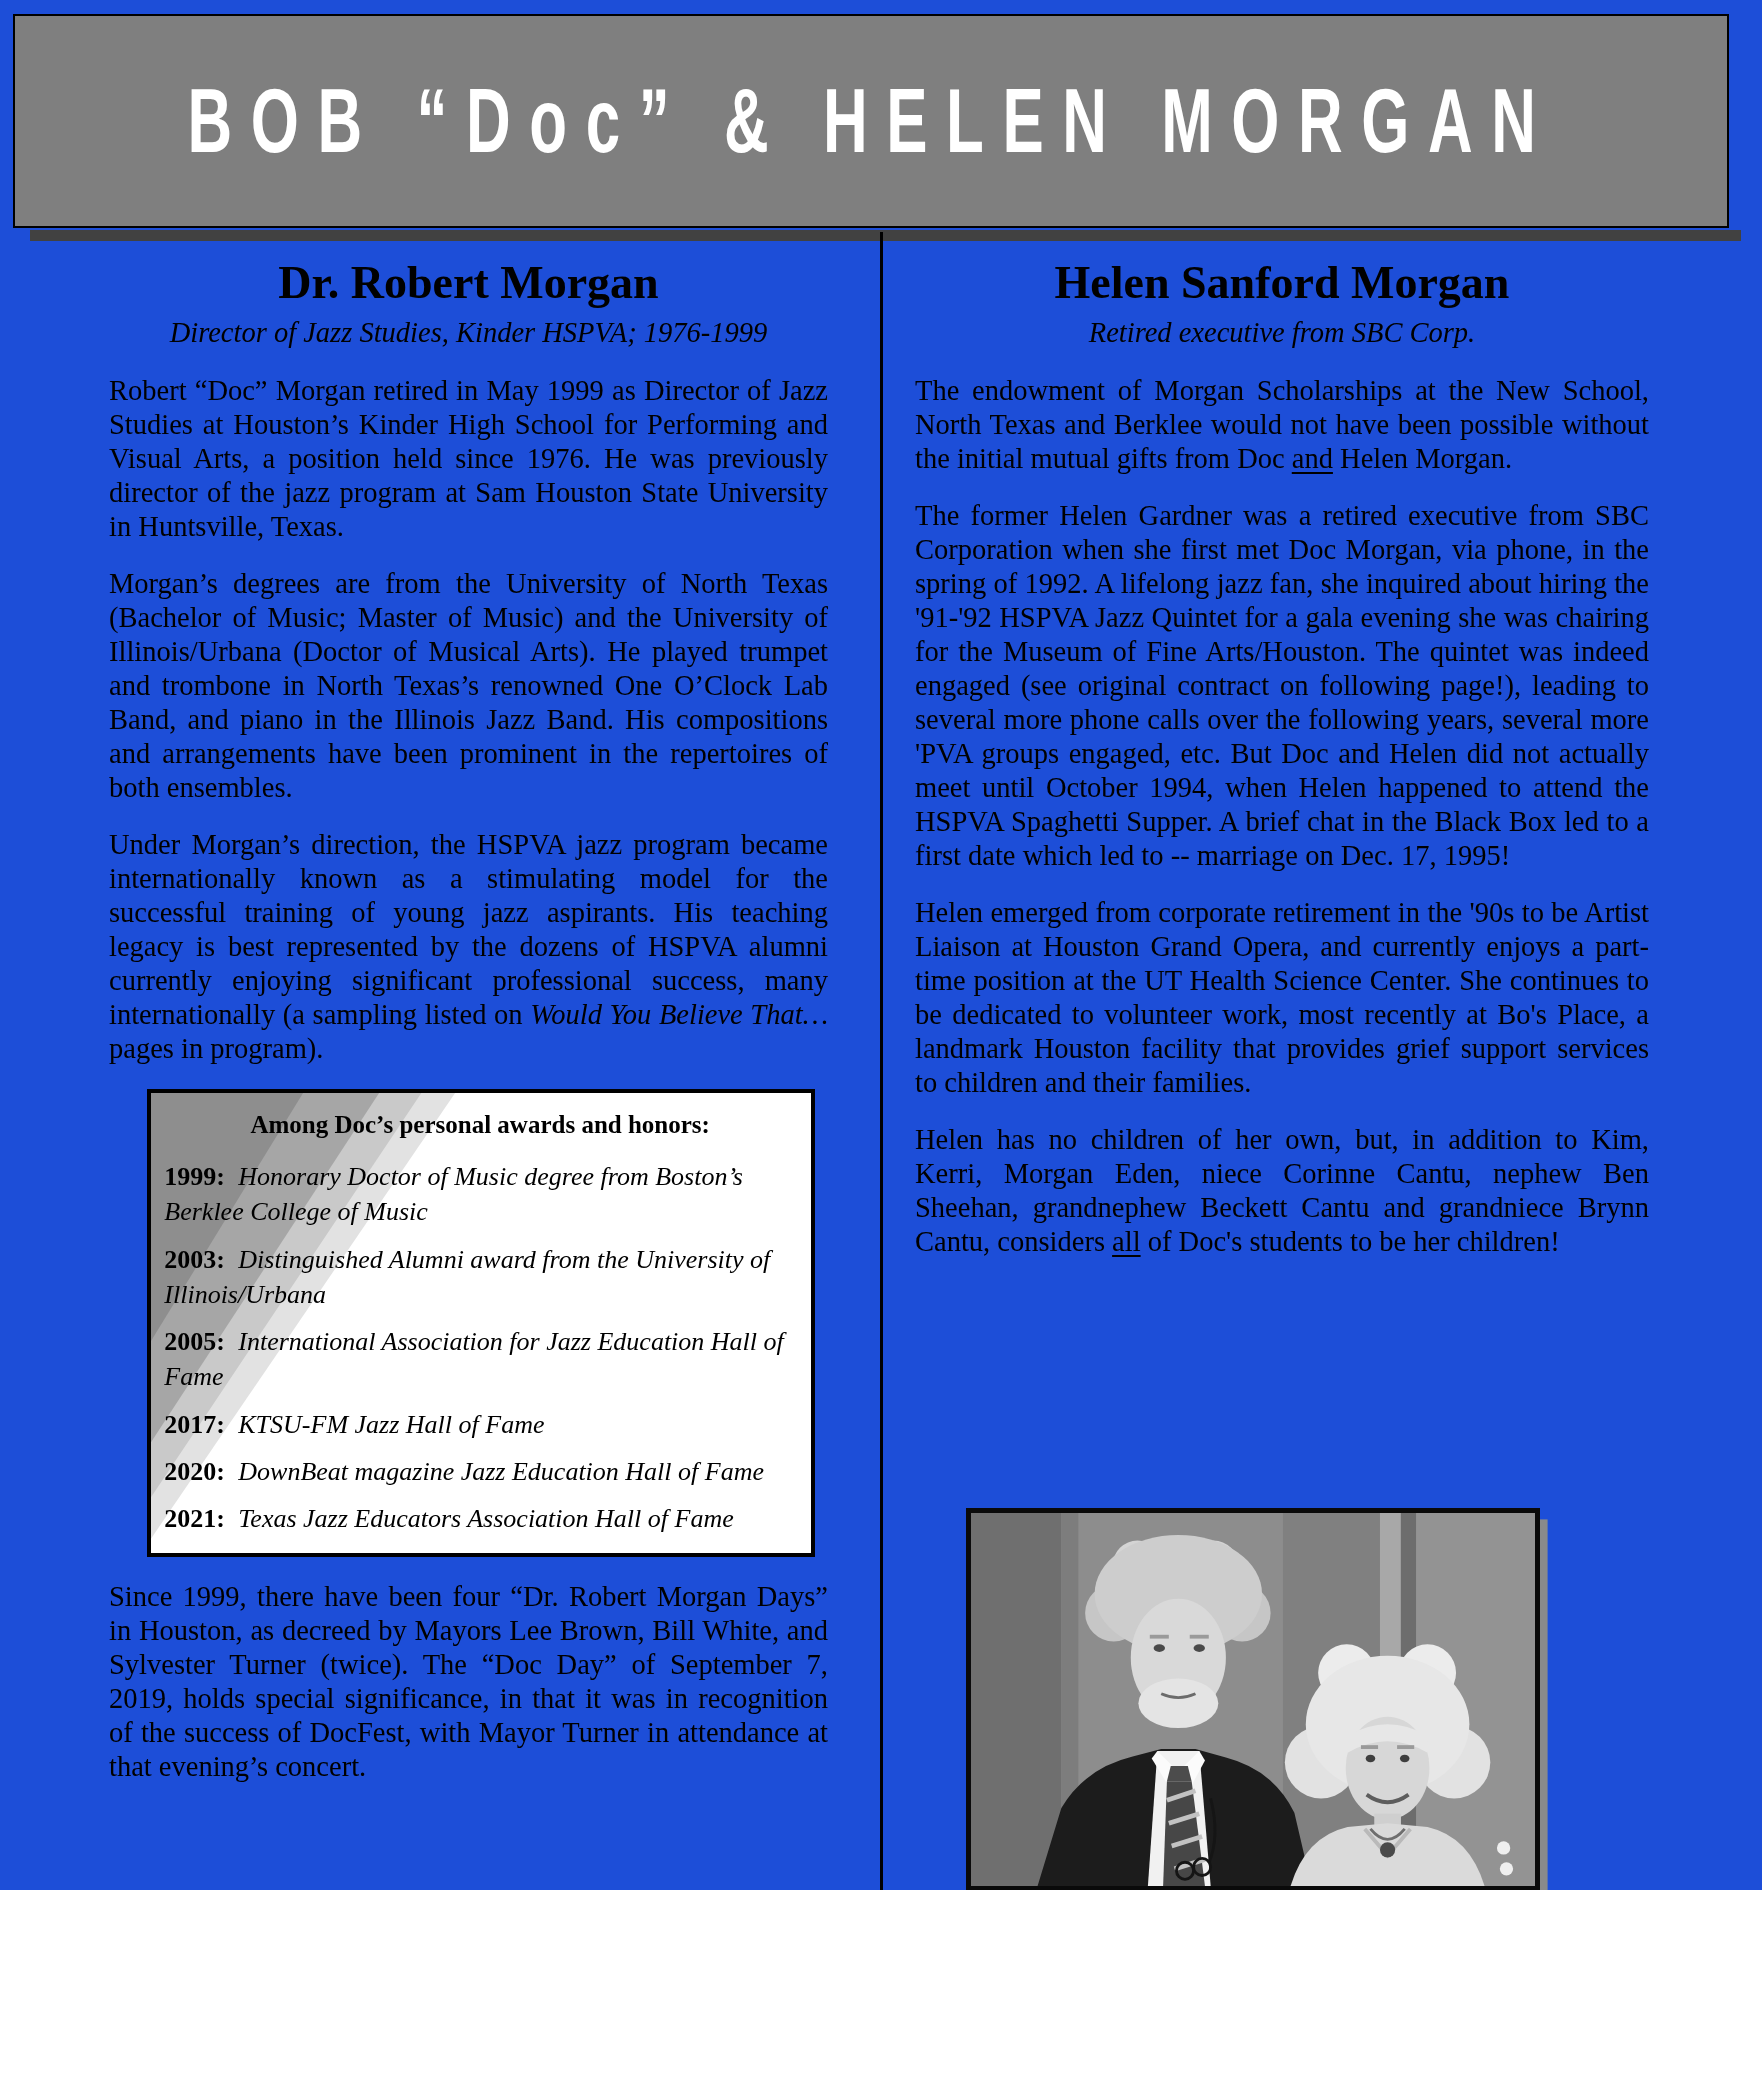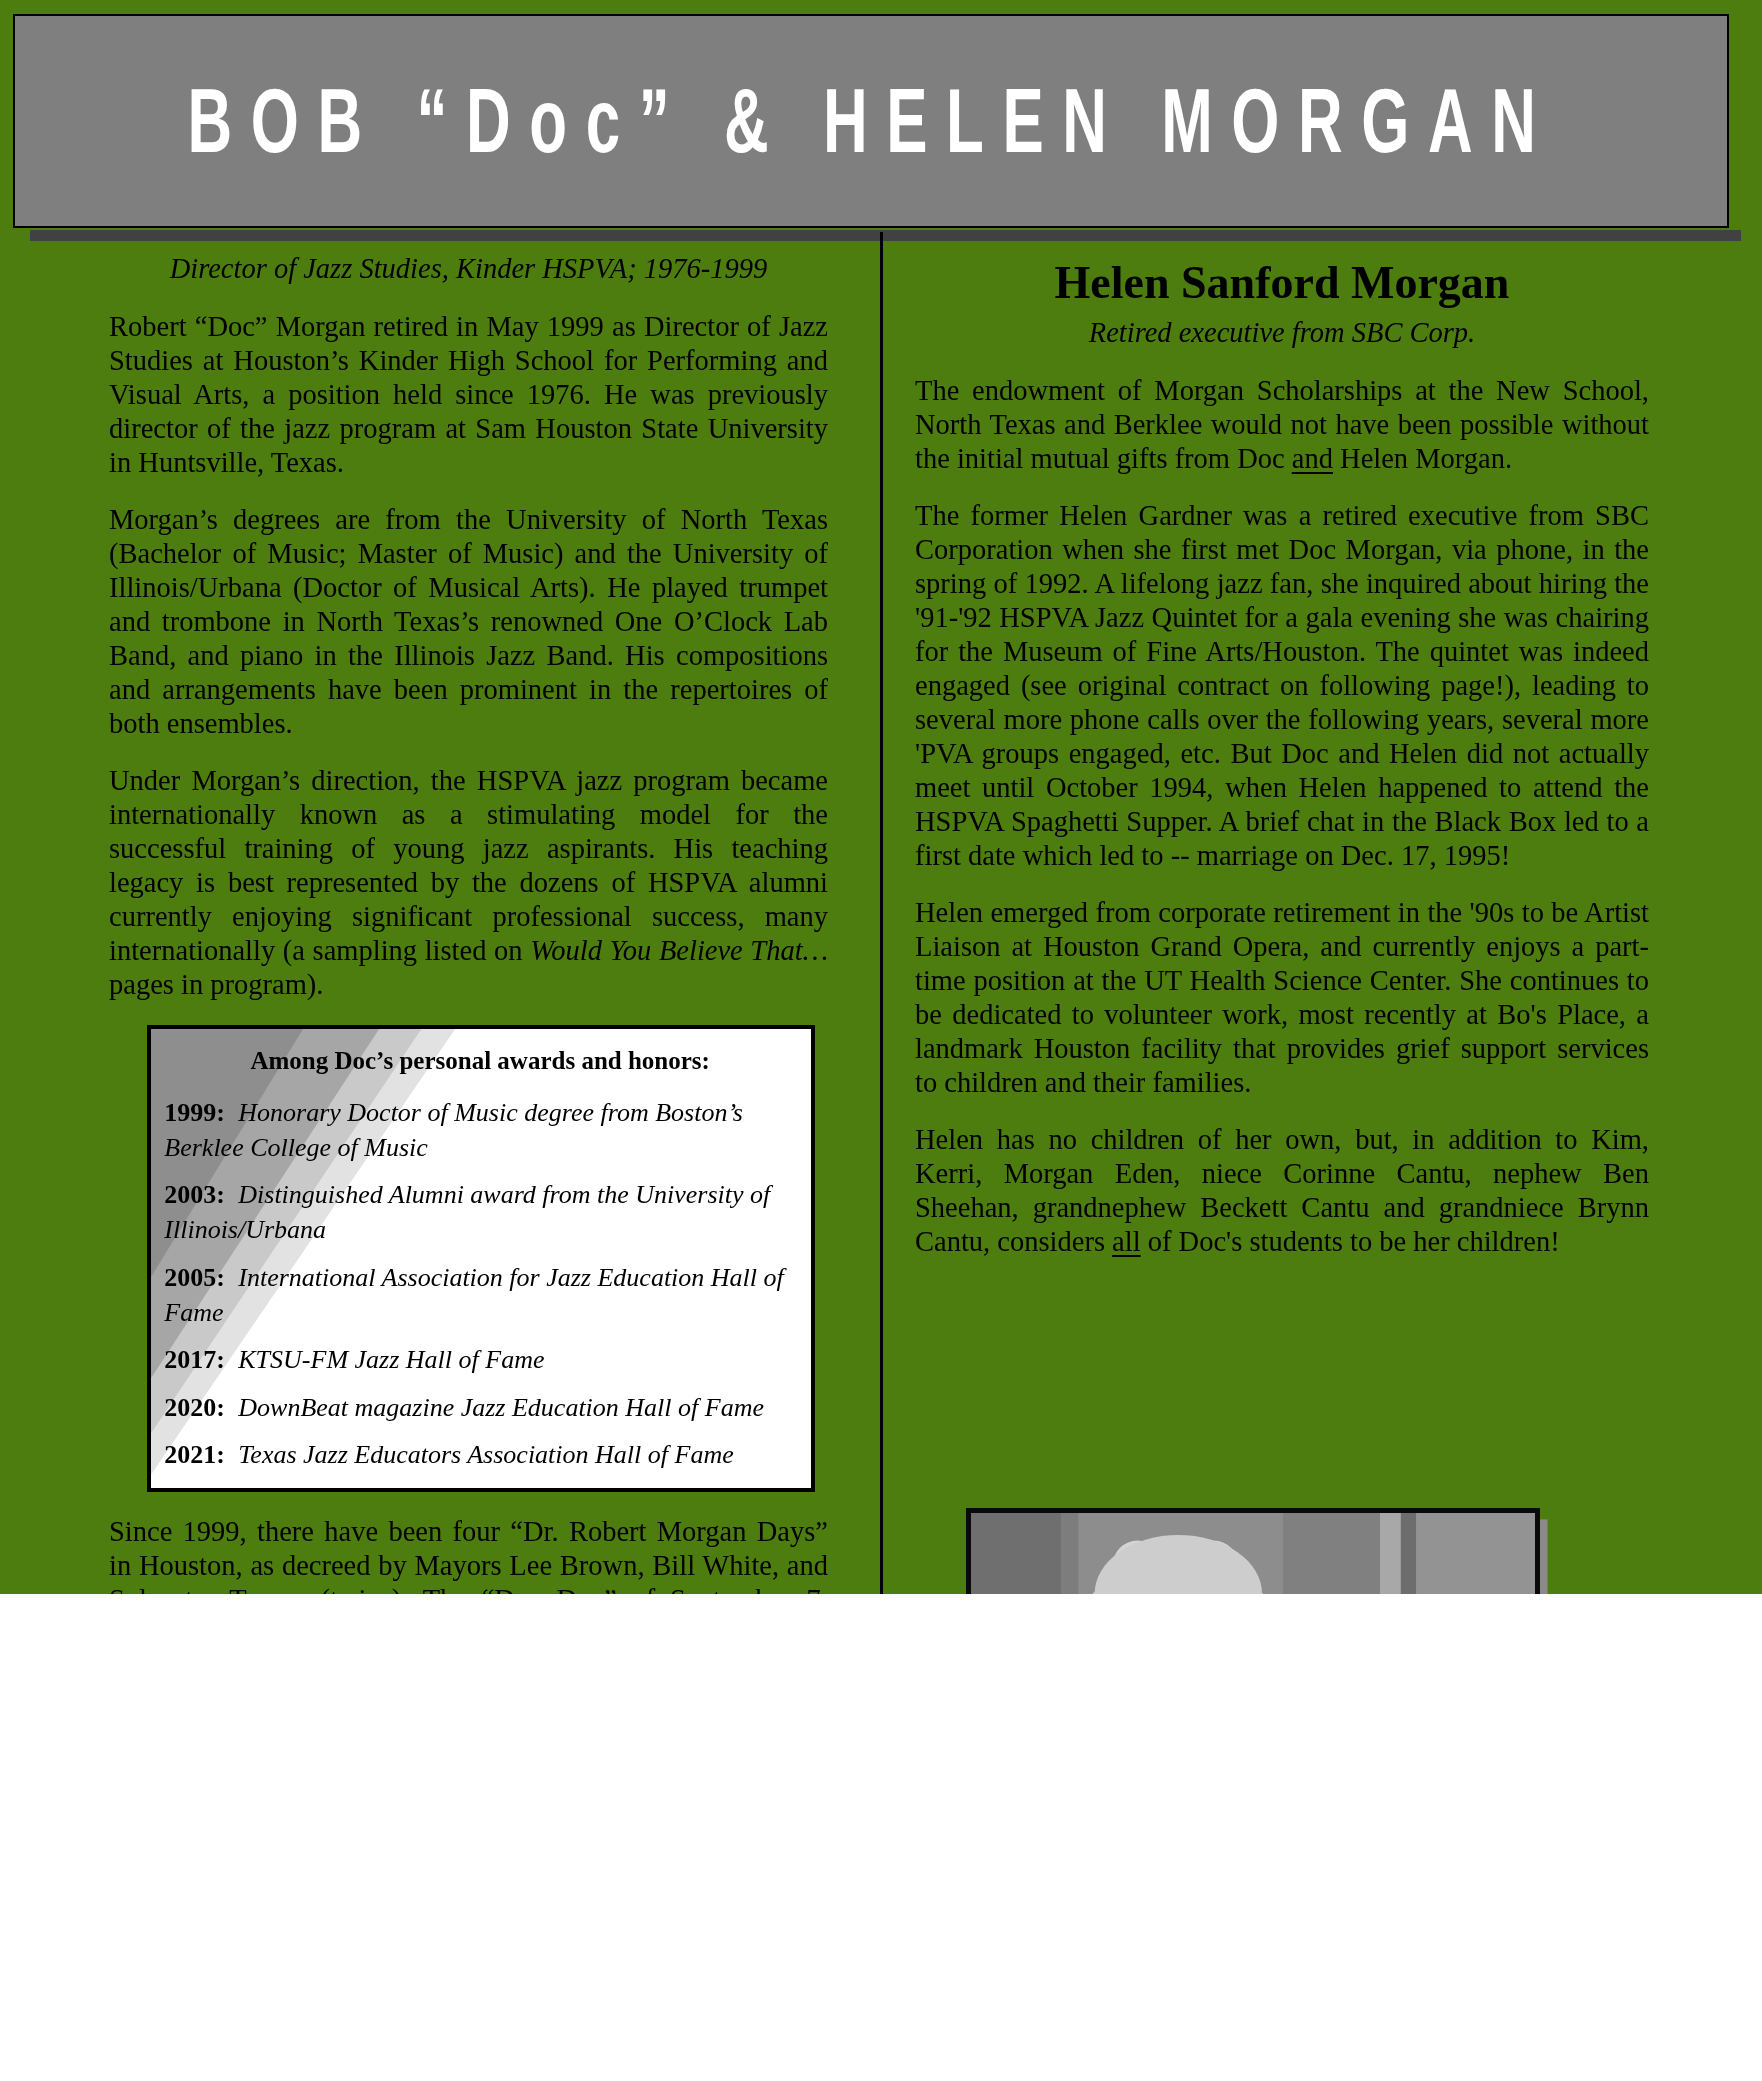--- a/index.html
+++ b/index.html
@@ -1,16 +1,16 @@
 <!DOCTYPE html>
 <html style="font-size:15px"><head>
 <meta charset="utf-8">
 <style>
   html,body{margin:0;padding:0;background:#ffffff;}
-  .page{position:relative;width:1762px;height:1594px;background:#4d7c0f;
+  .page{position:relative;width:1762px;height:1890px;background:#1d4ed8;
         font-family:"Liberation Serif", serif;color:#000;overflow:hidden;}
 
   
   .banner{position:absolute;left:13.3px;top:14.3px;width:1712px;height:210px;
           background:#7f7f7f;border:2.9px solid #000;
           display:flex;align-items:center;justify-content:center;overflow:hidden;}
   .banner-title{color:#ffffff;font-family:"Liberation Sans", sans-serif;font-weight:bold;
           font-size:91px;letter-spacing:0.30em;white-space:nowrap;transform:scaleX(0.68);}
   .banner-shadow{position:absolute;left:29.5px;top:230px;width:1711px;height:10.5px;background:#414141;}
 
@@ -52,20 +52,21 @@
 <div class="page">
 
   <div class="banner">
     <div class="banner-title">BOB “Doc” &amp; HELEN MORGAN</div>
   </div>
   <div class="banner-shadow"></div>
 
   <div class="divider"></div>
 
   <div class="col col-left">
+    <h2 class="col-heading">Dr. Robert Morgan</h2>
     <div class="col-subtitle">Director of Jazz Studies, Kinder HSPVA; 1976-1999</div>
 
     <p class="para">Robert “Doc” Morgan retired in May 1999 as Director of Jazz Studies at Houston’s Kinder High School for Performing and Visual Arts, a position held since 1976.  He was previously director of the jazz program at Sam Houston State University in Huntsville, Texas.</p>
     <p class="para">Morgan’s degrees are from the University of North Texas (Bachelor of Music; Master of Music) and the University of Illinois/Urbana (Doctor of Musical Arts).  He played trumpet and trombone in North Texas’s renowned One O’Clock Lab Band, and piano in the Illinois Jazz Band.  His compositions and arrangements have been prominent in the repertoires of both ensembles.</p>
     <p class="para"><span>Under Morgan’s direction, the HSPVA jazz program became internationally known as a stimulating model for the successful training of young jazz aspirants.  His teaching legacy is best represented by the dozens of HSPVA alumni currently enjoying significant professional success, many internationally (a sampling listed on </span><span class="it">Would You Believe That…</span><span> pages in program).</span></p>
 
     <div class="awards">
       <svg class="awards-deco" viewBox="0 0 100 100" preserveAspectRatio="none">
         <polygon points="0,0 72,0 0,97" fill="#e2e2e2"></polygon>
         <polygon points="0,0 64,0 0,88" fill="#c9c9c9"></polygon>

